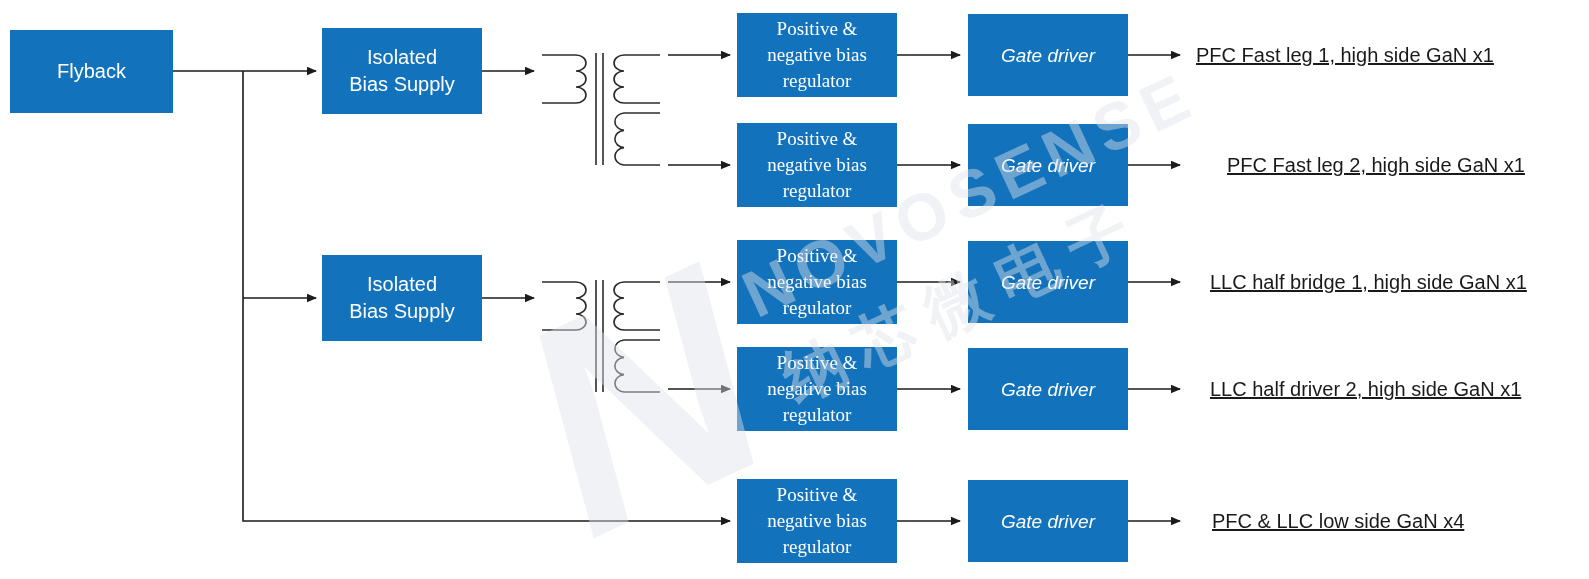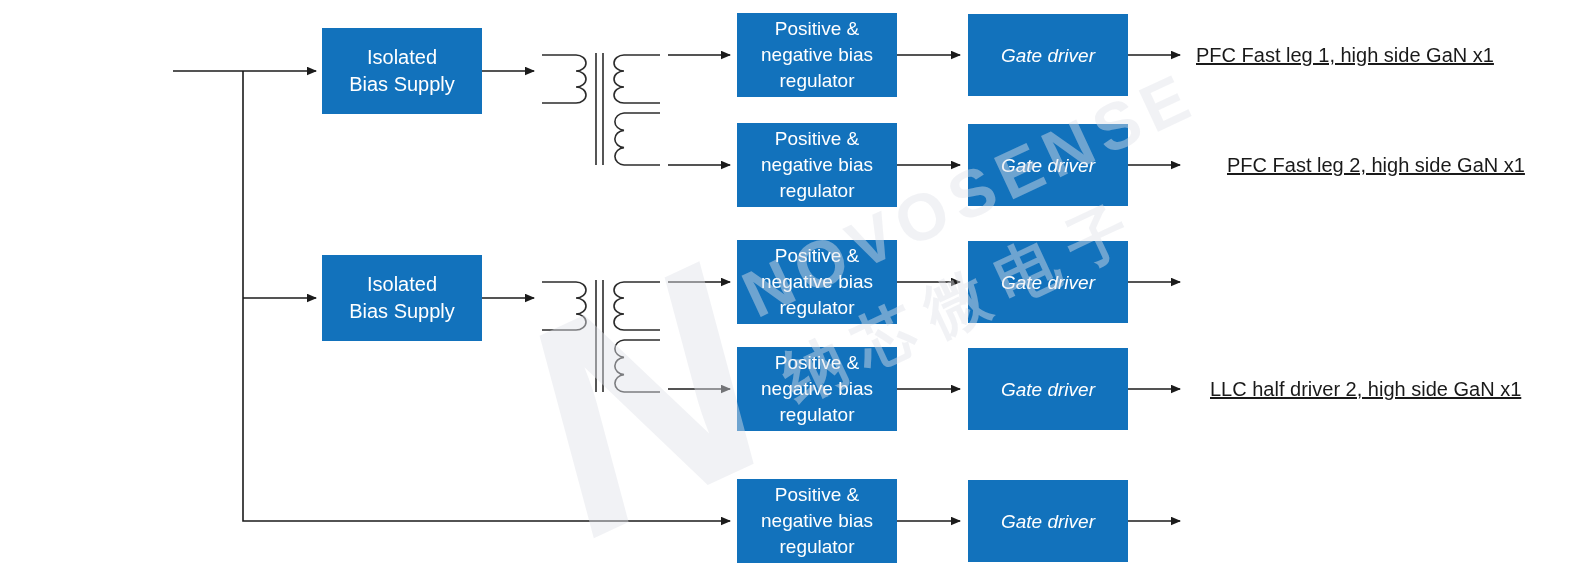--- a/index.html
+++ b/index.html
@@ -16,21 +16,21 @@
   }
   .connectors{position:absolute;left:0;top:0;z-index:1;}
   .box{
     position:absolute;z-index:2;background:var(--box);color:var(--text_on_box);
     display:flex;flex-direction:column;align-items:center;justify-content:center;
     text-align:center;font-size:20px;line-height:27px;
   }
   .flyback{left:10px;top:30px;width:163px;height:83px;}
   .ibs1{left:322px;top:28px;width:160px;height:86px;}
   .ibs2{left:322px;top:255px;width:160px;height:86px;}
-  .reg{left:737px;width:160px;height:84px;font-size:19px;line-height:26px;}
+  .reg{left:737px;width:160px;height:84px;font-size:19px;line-height:26px;font-family:Liberation Serif, serif;}
   .gate{left:968px;width:160px;height:82px;font-size:19px;font-style:italic;}
   .xfmr{position:absolute;z-index:2;left:540px;}
   .t1{top:47px;} .t2{top:274px;}
   .outlabel{
     position:absolute;z-index:2;font-size:20px;line-height:24px;color:var(--label_text);
     white-space:nowrap;
     text-decoration:underline;
   }
   .watermark{
     position:absolute;z-index:5;left:430px;top:55px;width:900px;height:470px;
@@ -77,20 +77,23 @@
       <path d="M897,521 H960" marker-end="url(#arr)"></path>
 
       <path d="M1128,55 H1180" marker-end="url(#arr)"></path>
       <path d="M1128,165 H1180" marker-end="url(#arr)"></path>
       <path d="M1128,282 H1180" marker-end="url(#arr)"></path>
       <path d="M1128,389 H1180" marker-end="url(#arr)"></path>
       <path d="M1128,521 H1180" marker-end="url(#arr)"></path>
     </g>
   </svg>
 
+  <div class="box flyback">
+    <span>Flyback</span>
+  </div>
 
   <div class="box ibs1">
     <span>Isolated</span>
     <span>Bias Supply</span>
   </div>
   <div class="box ibs2">
     <span>Isolated</span>
     <span>Bias Supply</span>
   </div>
 
@@ -162,21 +165,23 @@
   </div>
   <div class="box gate" style="top:348px">
     <span>Gate driver</span>
   </div>
   <div class="box gate" style="top:480px">
     <span>Gate driver</span>
   </div>
 
   <div class="outlabel" style="left:1196px;top:43px">PFC Fast leg 1, high side GaN x1</div>
   <div class="outlabel" style="left:1227px;top:153px">PFC Fast leg 2, high side GaN x1</div>
+  <div class="outlabel" style="left:1210px;top:270px">LLC half bridge 1, high side GaN x1</div>
   <div class="outlabel" style="left:1210px;top:377px">LLC half driver 2, high side GaN x1</div>
+  <div class="outlabel" style="left:1212px;top:509px">PFC &amp; LLC low side GaN x4</div>
 
   <div class="watermark">
     <span class="wm-n">N</span>
     <div class="wm-text">
       <span class="wm-brand">NOVOSENSE</span>
       <span class="wm-cn">纳芯微电子</span>
     </div>
   </div>
 
 </div>

